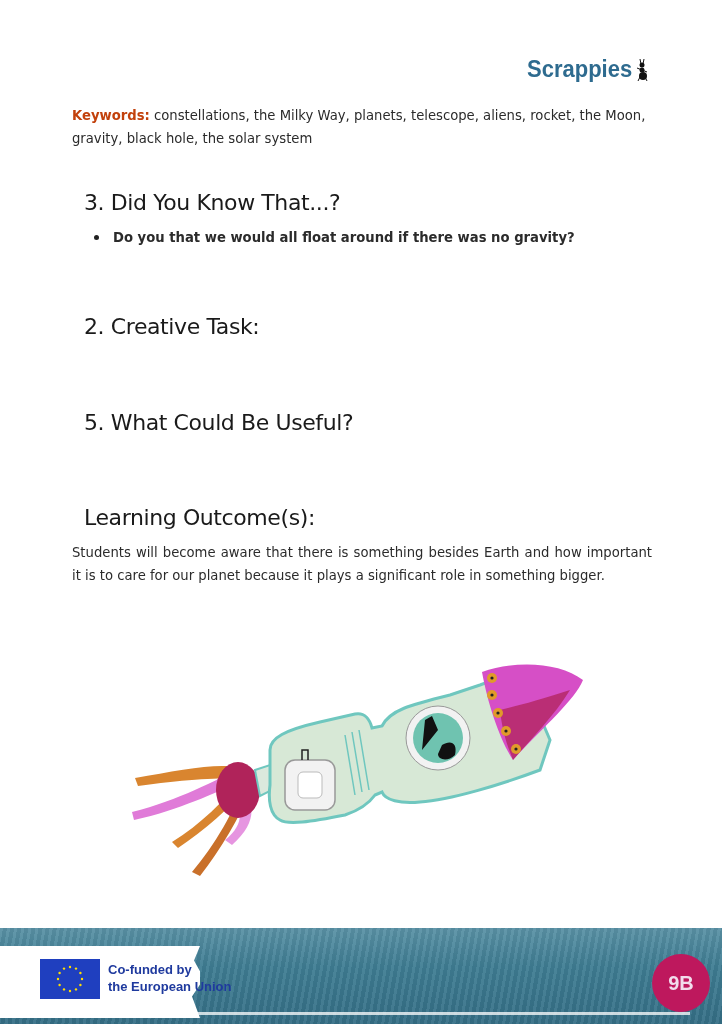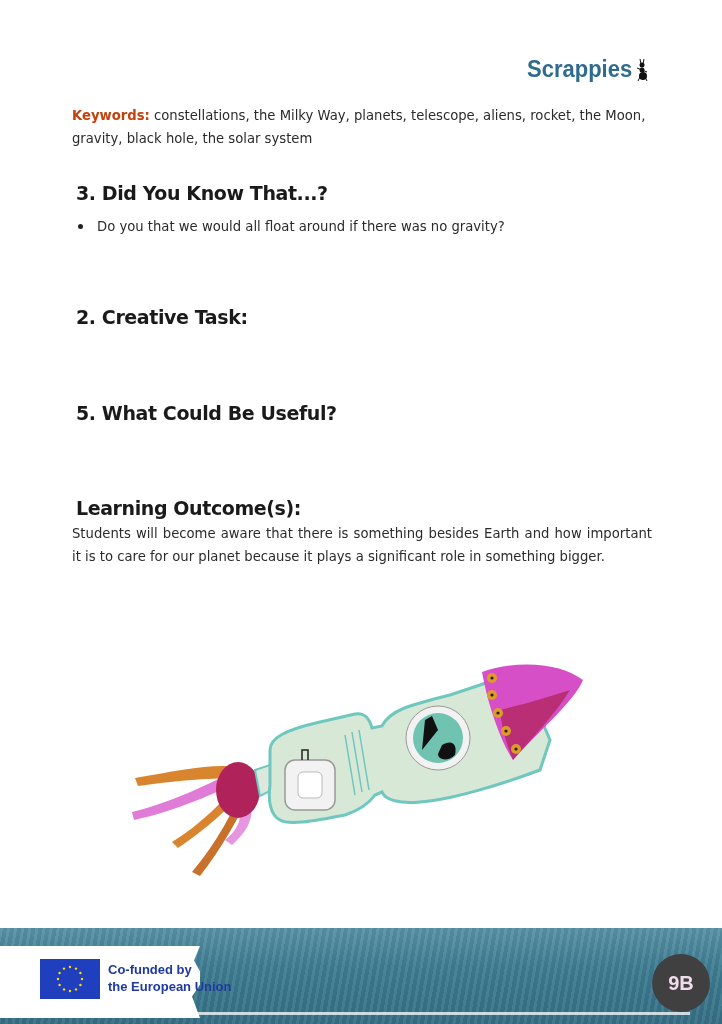--- a/index.html
+++ b/index.html
@@ -16,25 +16,25 @@
     color:#2e6b8f; letter-spacing:0px; transform:scaleY(1.05);
   }
   .logo-ant { margin-left:2px; width:16px; height:26px; }
 
   .content { position:absolute; left:72px; top:0; width:580px; }
   .p {
     font-size:13.2px; line-height:22.5px; margin:0; text-align:justify;
   }
   .p b { font-weight:bold; color:#c2410c; }
   .h2 {
-    font-family:"DejaVu Sans", sans-serif; font-weight:bold; font-size:19px;
-    color:#1a1a1a; margin:4px; letter-spacing:-0.4px;
+    font-family:"DejaVu Sans", sans-serif; font-weight:normal; font-size:22px;
+    color:#1a1a1a; margin:12px; letter-spacing:-0.4px;
   }
   .blk { position:absolute; left:0; width:580px; }
-  ul.facts { list-style:none; margin:0; padding:0; }
+  ul.facts { list-style:none; margin:16px; padding:0;font-weight:bold; }
   ul.facts li { position:relative; padding-left:25px; font-size:13.2px; line-height:22.5px; }
   ul.facts li::before {
     content:""; position:absolute; left:6px; top:8px; width:5px; height:5px;
     border-radius:50%; background:#222;
   }
 
   .rocket { position:absolute; left:120px; top:650px; width:480px; height:240px; }
 
   .footer {
     position:absolute; left:0; top:928px; width:722px; height:96px;
@@ -55,21 +55,21 @@
   }
   .eu-flag {
     position:absolute; left:40px; top:959px; width:60px; height:40px; background:#1f3fbf;
   }
   .eu-text {
     position:absolute; left:108px; top:961px; font-family:"Liberation Sans", sans-serif;
     font-weight:bold; font-size:13px; line-height:17px; color:#1f3a9e;
   }
   .page-badge {
     position:absolute; left:652px; top:954px; width:58px; height:58px; border-radius:50%;
-    background:#404040; color:#f2dcec; display:flex; align-items:center; justify-content:center;
+    background:#be185d; color:#f2dcec; display:flex; align-items:center; justify-content:center;
     font-family:"Liberation Sans", sans-serif; font-weight:bold; font-size:20px;
   }
 </style>
 </head>
 <body>
 
 <div class="logo">
   <span class="logo-text">Scrappies</span>
   <svg class="logo-ant" viewBox="0 0 16 26">
     <line x1="6" y1="2" x2="7" y2="7" stroke="#111" stroke-width="1"></line>

